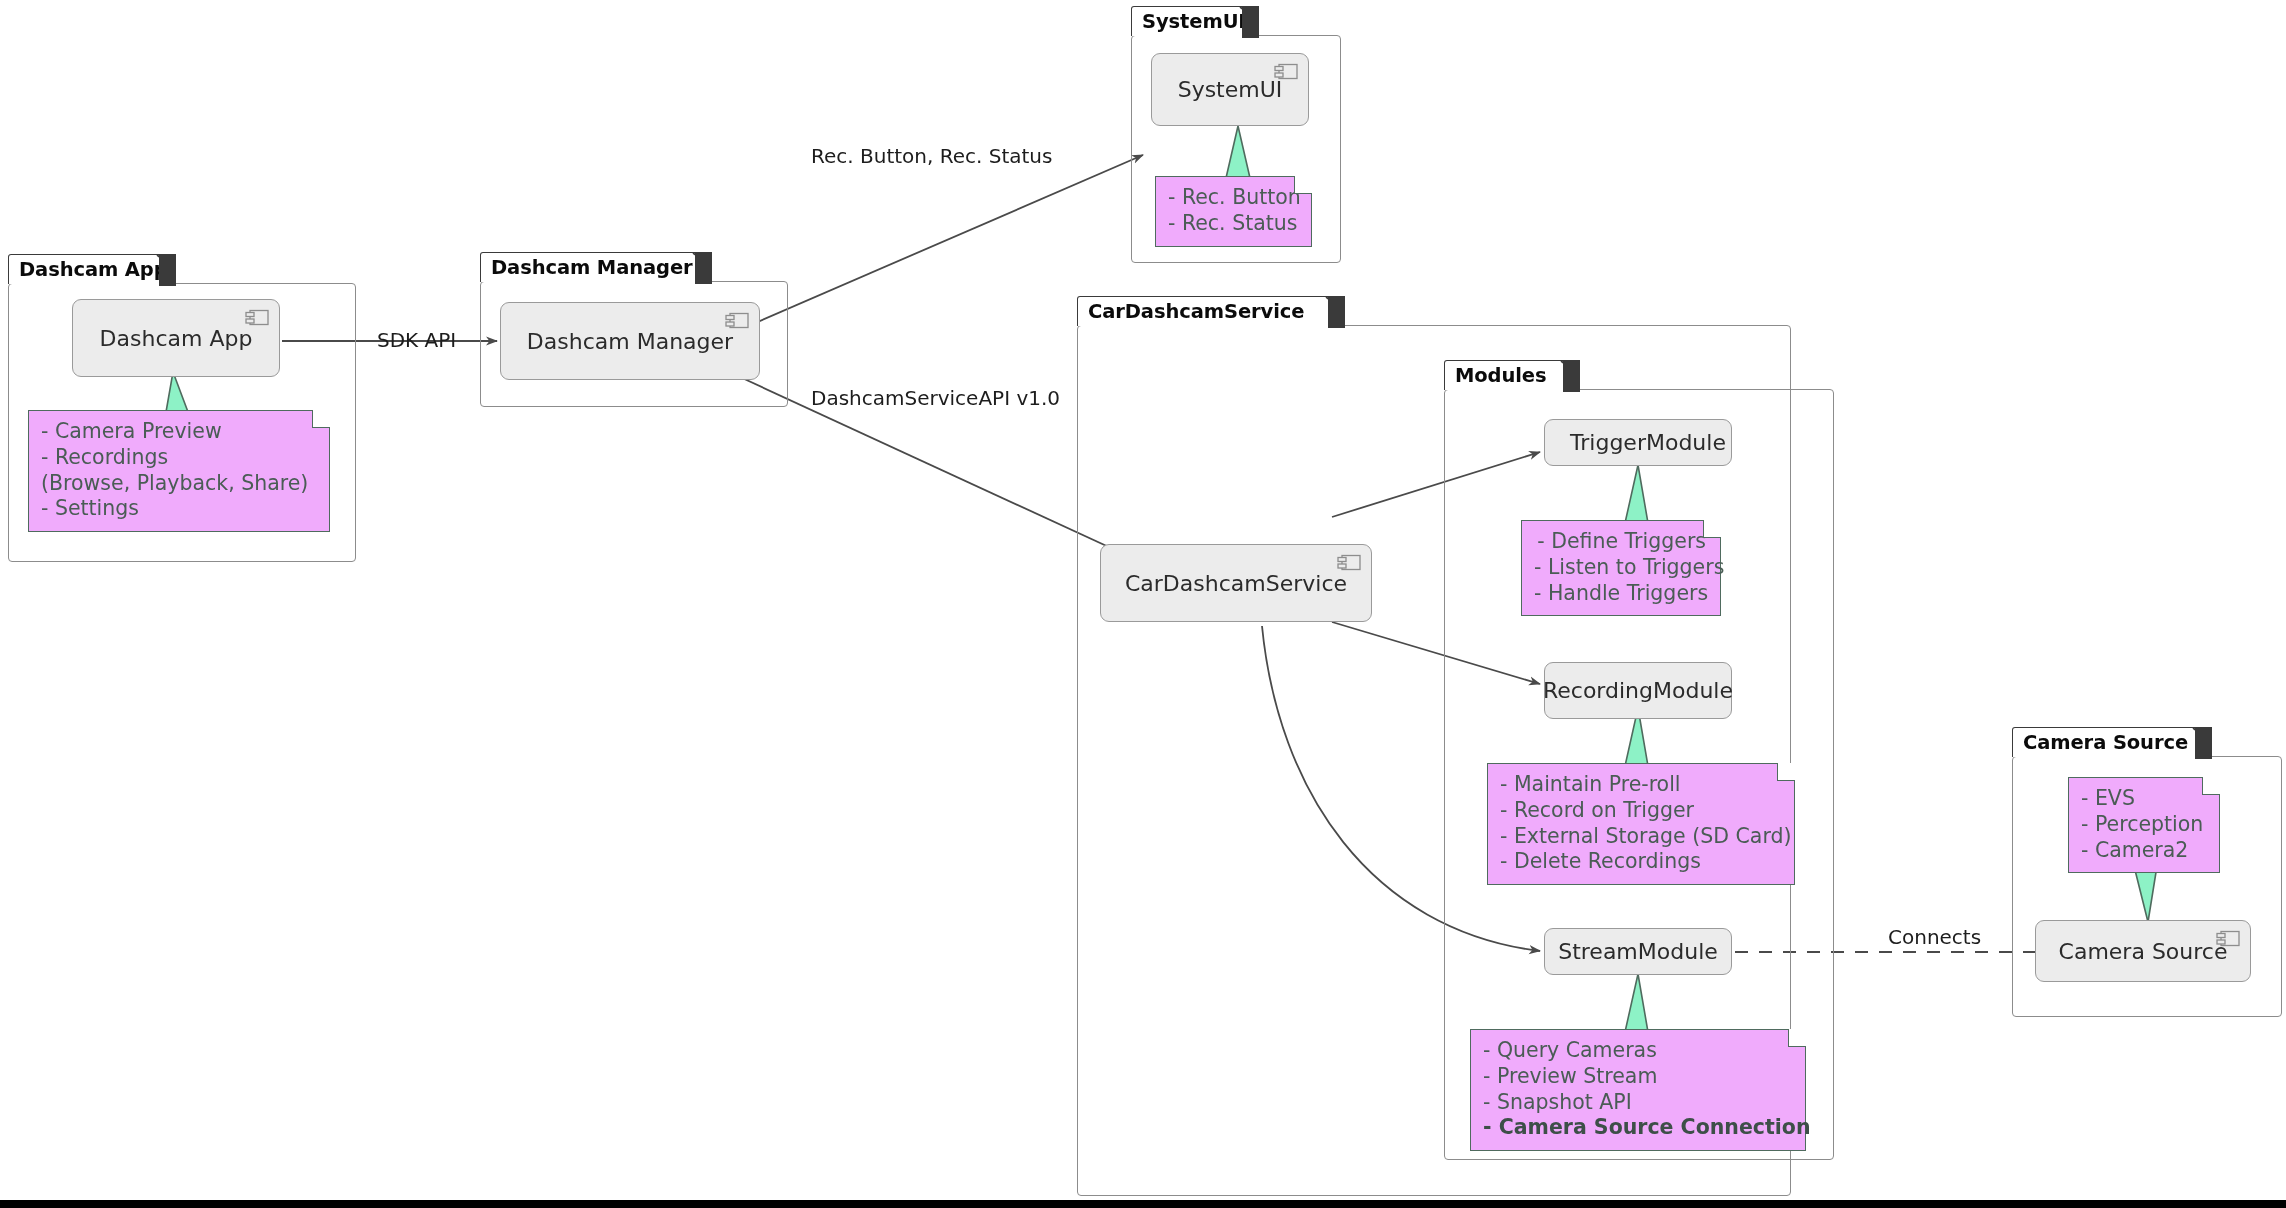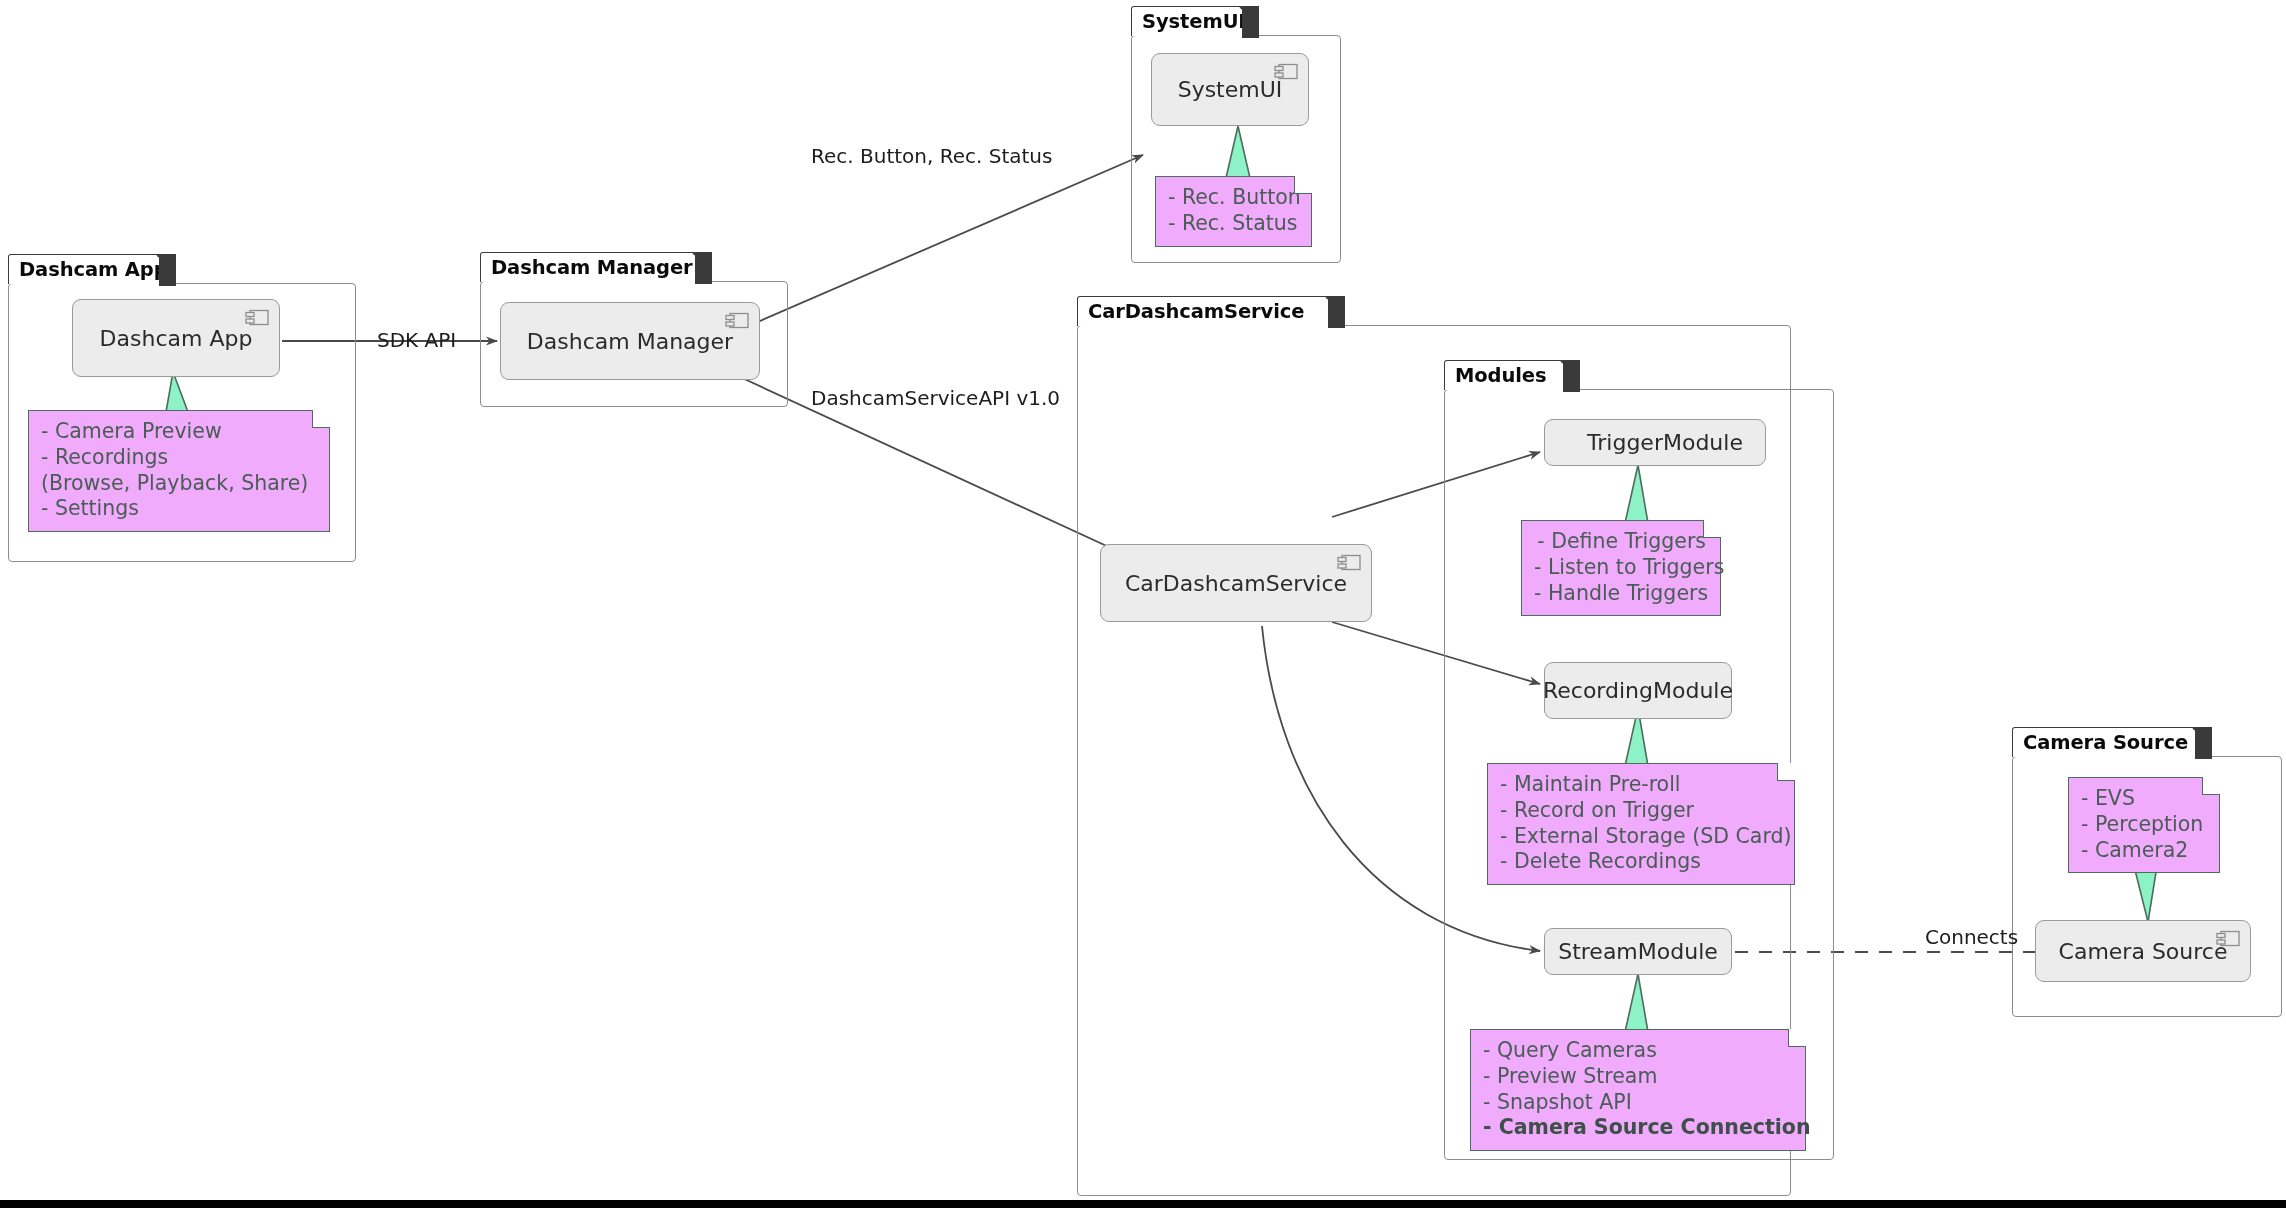--- a/index.html
+++ b/index.html
@@ -277,21 +277,21 @@
   <div class="pkg" style="left:1444px; top:360px; width:390px; height:800px;">
     <div class="pkg-tab" style="width:136px;">
       <span class="pkg-tab-label">Modules</span>
       <svg class="pkg-tab-corner" viewBox="0 0 18 30">
         <path d="M0,0 L17,13 L17,30" fill="#ffffff" stroke="#3a3a3a" stroke-width="1.6"></path>
       </svg>
     </div>
     <div class="pkg-body" style="top:29px; width:390px; height:771px;"></div>
   </div>
 
-  <div class="comp" style="left:1544px; top:419px; width:222px; height:47px;padding-left:20px;">
+  <div class="comp" style="left:1544px; top:419px; width:188px; height:47px;padding-left:20px;">
     <span class="comp-label">TriggerModule</span>
   </div>
   <div class="note" style="left:1521px; top:520px; width:200px;text-align:right;">
     <div class="fold"></div>
     <div class="note-line">- Define Triggers</div>
     <div class="note-line">- Listen to Triggers</div>
     <div class="note-line">- Handle Triggers</div>
   </div>
 
   <div class="comp" style="left:1544px; top:662px; width:188px; height:57px;">
@@ -336,16 +336,16 @@
     <svg class="comp-icon" viewBox="0 0 25 18">
       <rect x="5" y="1.5" width="18" height="14" fill="#ECECEC" stroke="#8d8d8d" stroke-width="1.3"></rect>
       <rect x="1" y="3.5" width="8" height="4" fill="#ECECEC" stroke="#8d8d8d" stroke-width="1.3"></rect>
       <rect x="1" y="10" width="8" height="4" fill="#ECECEC" stroke="#8d8d8d" stroke-width="1.3"></rect>
     </svg>
   </div>
 
   <div class="edge-label" style="left:377px; top:328px;">SDK API</div>
   <div class="edge-label" style="left:811px; top:144px;">Rec. Button, Rec. Status</div>
   <div class="edge-label" style="left:811px; top:386px;">DashcamServiceAPI v1.0</div>
-  <div class="edge-label" style="left:1888px; top:925px;margin-left:37px;">Connects</div>
+  <div class="edge-label" style="left:1888px; top:925px;">Connects</div>
 
   <div id="bottom-bar"></div>
 </div>
 
 </body></html>

